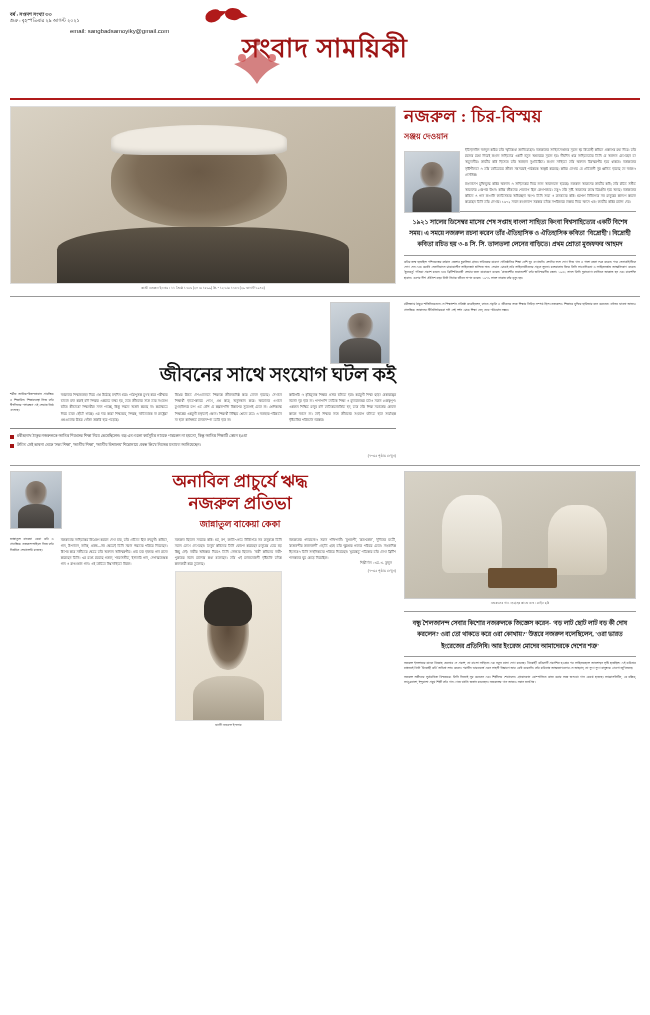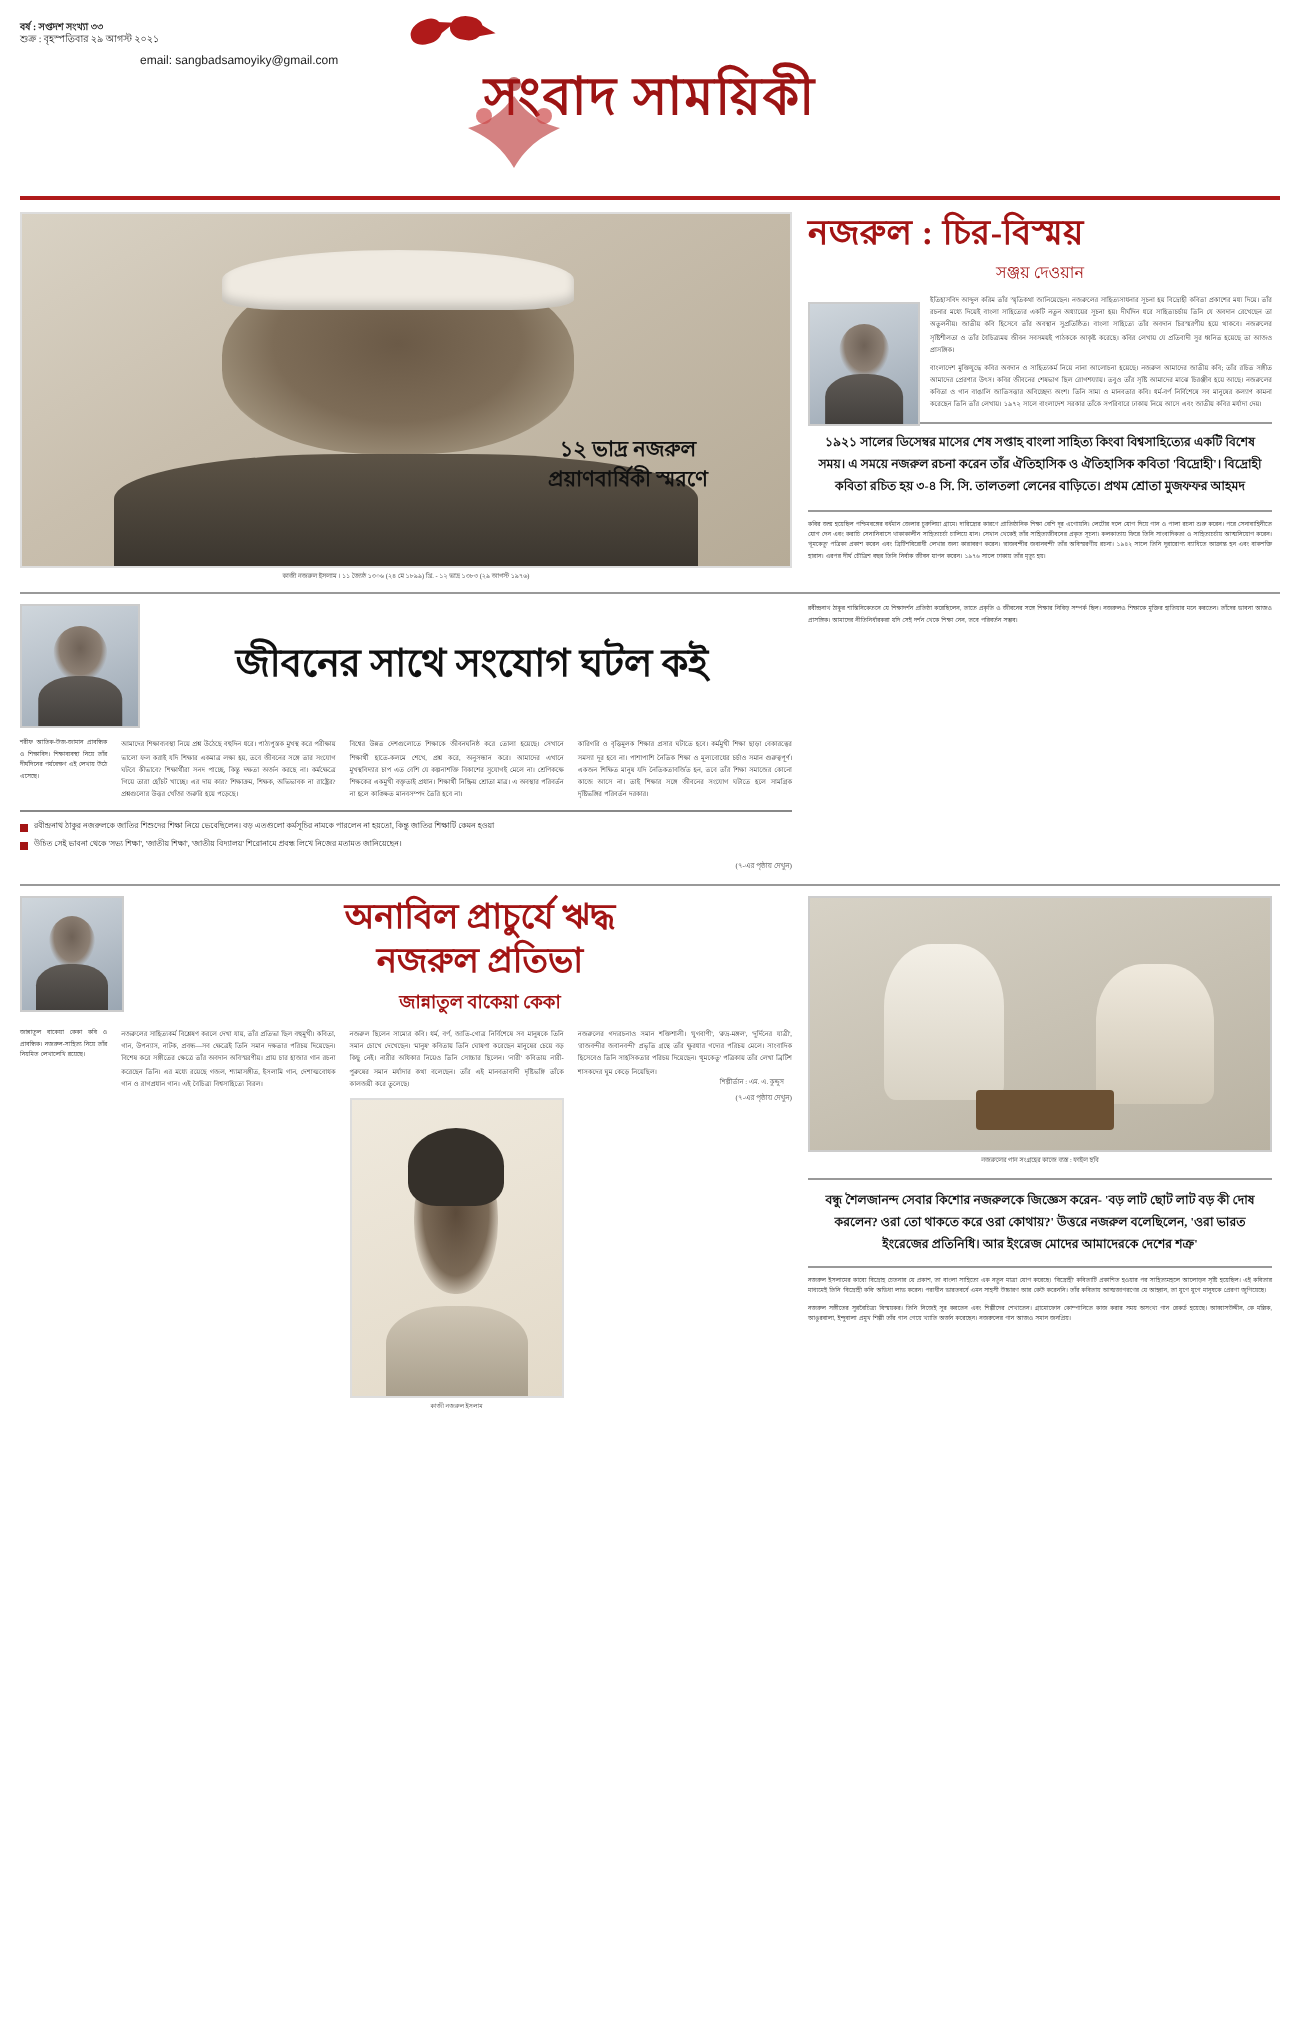--- a/index.html
+++ b/index.html
@@ -201,23 +201,22 @@
   .headline-red {
     font-size: 17px;
     font-weight: bold;
     color: #a31414;
     line-height: 1.25;
     letter-spacing: .3px;
   }
   .byline-red {
     font-size: 8px;
     color: #a31414;
-    font-weight: normal;
+    font-weight: bold;
     padding-top: 3px;
-    text-align: center;
   }
   .sec1r-photo {
     width: 56px; height: 62px;
     float: left;
     margin: 4px 5px 2px 0;
     border: 1px solid #ccc;
   }
   .pullquote {
     border-top: 1px solid #999;
     border-bottom: 1px solid #999;
@@ -227,21 +226,22 @@
     line-height: 1.75;
     text-align: center;
     color: #111;
     font-weight: bold;
   }
 
   
   .sec2 { margin-top: 6px; border-top: 1px solid #999; padding-top: 5px; }
   .sec2-head {
     display: flex;
-    align-items: center;
+    align-items: flex-end;
+    flex-direction: column;
   }
   .s2-photo {
     width: 60px; height: 62px;
     border: 1px solid #ccc;
     margin-right: 6px;
   }
   .s2-title-wrap { flex: 1; text-align: center; }
   .s2-title {
     font-size: 19px;
     font-weight: bold;
@@ -384,24 +384,20 @@
       <div class="mh-title">সংবাদ সাময়িকী</div>
     </div>
   </div>
 
   <div class="sec1" style="padding-top:6px;">
     <div class="sec1-left">
       <div class="nazrul-photo">
         <div class="np-body"></div>
         <div class="np-head"></div>
         <div class="np-cap"></div>
-        <div class="np-overlay">
-          <div>১২ ভাদ্র নজরুল</div>
-          <div>প্রয়াণবার্ষিকী স্মরণে</div>
-        </div>
       </div>
       <div class="cap">কাজী নজরুল ইসলাম । ১১ জ্যৈষ্ঠ ১৩০৬ (২৪ মে ১৮৯৯) খ্রি. - ১২ ভাদ্র ১৩৮৩ (২৯ আগস্ট ১৯৭৬)</div>
     </div>
 
     <div class="sec1-right">
       <div class="headline-red">নজরুল : চির-বিস্ময়</div>
       <div class="byline-red">সঞ্জয় দেওয়ান</div>
       <div style="margin-top:4px;">
         <div class="sec1r-photo photo portrait"></div>
         <div class="tx">ইতিহাসবিদ আব্দুল করিম তাঁর স্মৃতিকথা জানিয়েছেন। নজরুলের সাহিত্যসাধনার সূচনা হয় বিদ্রোহী কবিতা প্রকাশের মধ্য দিয়ে। তাঁর রচনার মধ্যে দিয়েই বাংলা সাহিত্যের একটি নতুন অধ্যায়ের সূচনা হয়। দীর্ঘদিন ধরে সাহিত্যচর্চায় তিনি যে অবদান রেখেছেন তা অতুলনীয়। জাতীয় কবি হিসেবে তাঁর অবস্থান সুপ্রতিষ্ঠিত। বাংলা সাহিত্যে তাঁর অবদান চিরস্মরণীয় হয়ে থাকবে। নজরুলের সৃষ্টিশীলতা ও তাঁর বৈচিত্র্যময় জীবন সবসময়ই পাঠককে আকৃষ্ট করেছে। কবির লেখায় যে প্রতিবাদী সুর ধ্বনিত হয়েছে তা আজও প্রাসঙ্গিক।</div>

